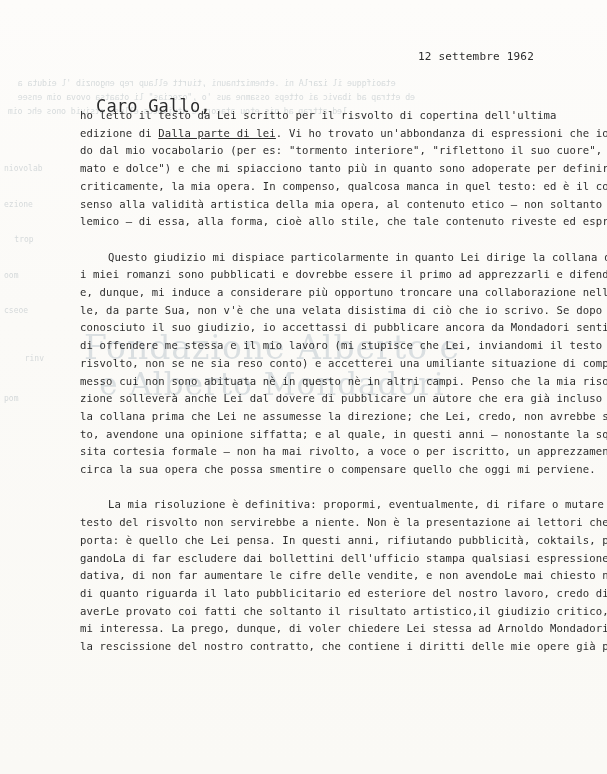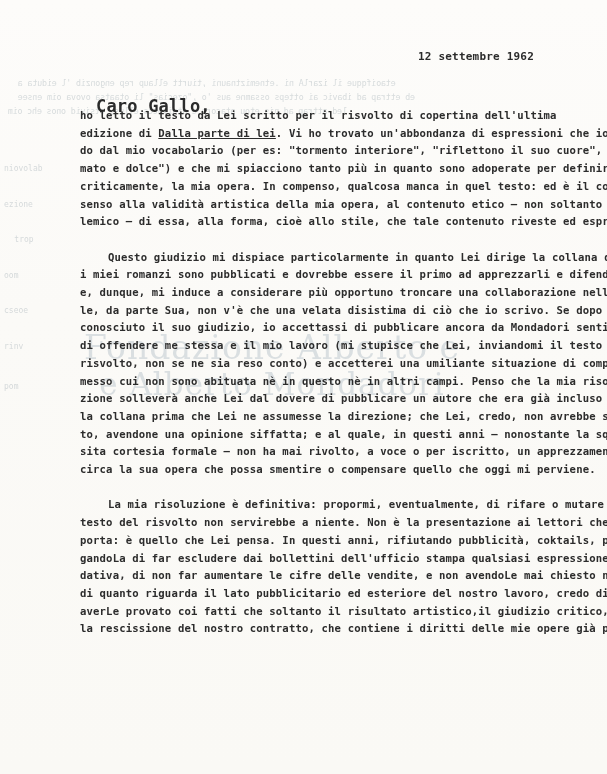--- a/index.html
+++ b/index.html
@@ -78,21 +78,20 @@
   }
   .watermark .w2 { font-size: 31px; }
 
   
   .doc {
     position: absolute;
     left: 0;
     top: 0;
     width: 607px;
     height: 774px;
-    font-weight: bold;
   }
   .date {
     position: absolute;
     left: 418px;
     top: 50px;
     font-size: 11px;
     color: #2b2b2b;
     letter-spacing: 0.2px;
   }
   .salut {
@@ -139,21 +138,21 @@
   <div class="ghost-layer">
     <div class="ghost g1">etaoifqque il izarlA ni .etnemiztnauni ,tiurtt ellaup rep engonzib 'l eiduta a</div>
     <div class="ghost g2">eb ettrap ad ibavic ai otteps ossamne aus 'o ,"ozecias" li otaatsa ovova oim ensee</div>
     <div class="ghost g3">led attrap ad nis etou atacorp e atuivoccs ellus, otsivid onos ehc oim</div>
     <div class="ghost-col">
         <div style="margin-top: 0px;">niovolab</div>
         <div style="margin-top: 18px;">ezione</div>
         <div style="margin-top: 18px; text-align: center;">trop</div>
         <div style="margin-top: 18px;">oom</div>
         <div style="margin-top: 18px;">cseoe</div>
-        <div style="margin-top: 18px;">rinv</div>
+        <div style="margin-top: 30px; text-align: right;">rinv</div>
         <div style="margin-top: 22px;">pom</div>
       </div>
   </div>
 
   <div class="watermark">
     <div class="w1">Fondazione Alberto e</div>
     <div class="w2">e Alberto Mondadori</div>
   </div>
 
   <div class="doc">
@@ -185,18 +184,19 @@
           <span class="line">circa la sua opera che possa smentire o compensare quello che oggi mi perviene.</span>
         </p>
         <p class="para2">
           <span class="line indent">La mia risoluzione è definitiva: propormi, eventualmente, di rifare o mutare il</span>
           <span class="line">testo del risvolto non servirebbe a niente. Non è la presentazione ai lettori che im=</span>
           <span class="line">porta: è quello che Lei pensa. In questi anni, rifiutando pubblicità, coktails, pre=</span>
           <span class="line">gandoLa di far escludere dai bollettini dell'ufficio stampa qualsiasi espressione lau=</span>
           <span class="line">dativa, di non far aumentare le cifre delle vendite, e non avendoLe mai chiesto nulla</span>
           <span class="line">di quanto riguarda il lato pubblicitario ed esteriore del nostro lavoro, credo di</span>
           <span class="line">averLe provato coi fatti che soltanto il risultato artistico,il giudizio critico,</span>
+          <span class="line">mi interessa. La prego, dunque, di voler chiedere Lei stessa ad Arnoldo Mondadori</span>
           <span class="line">la rescissione del nostro contratto, che contiene i diritti delle mie opere già pub=</span>
         </p>
       </div>
   </div>
 
 </div>
 
 </body></html>

